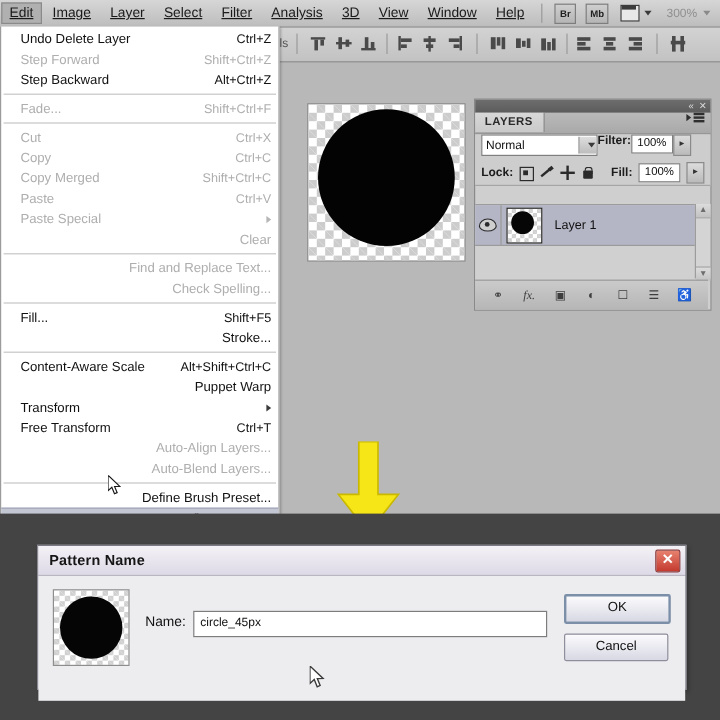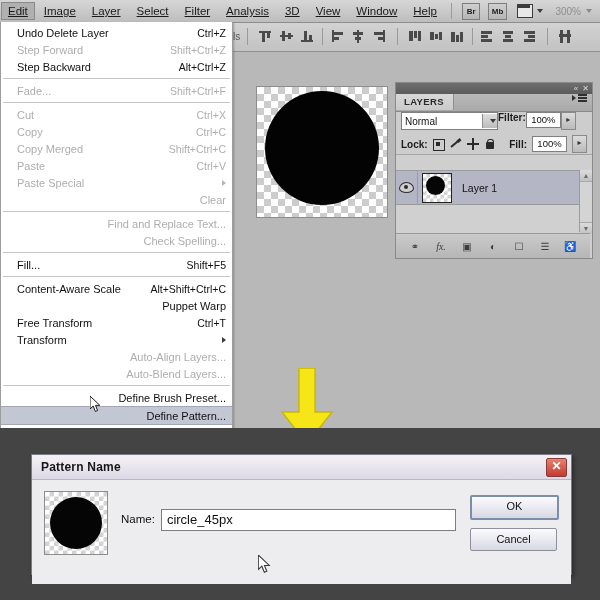--- a/index.html
+++ b/index.html
@@ -227,21 +227,21 @@
     background-image:
       linear-gradient(45deg,#d0d0d0 25%,transparent 25%,transparent 75%,#d0d0d0 75%),
       linear-gradient(45deg,#d0d0d0 25%,transparent 25%,transparent 75%,#d0d0d0 75%);
     background-size:9px 9px;background-position:0 0,4.5px 4.5px;
     position:relative;
   }
   .dlg-preview .c{position:absolute;left:5px;top:5px;width:52px;height:52px;border-radius:50%;background:#050505;}
   .dlg-namelabel{font-size:11.5px;color:#111;margin:22px 0 0 13px;}
   .dlg-input{
     margin:18px 0 0 6px;width:288px;height:20px;background:#fff;border:1px solid #7d7d7d;
-    font-size:13px;color:#111;line-height:20px;padding-left:5px;
+    font-size:10px;color:#111;line-height:20px;padding-left:5px;
   }
   .dlg-btns{margin-left:auto;margin-top:4px;display:flex;flex-direction:column;gap:8px;}
   .dlg-btn{
     width:85px;height:21px;background:linear-gradient(#fbfbfd,#d8d8e4);
     border:1px solid #8e8e9c;border-radius:2px;font-size:11px;color:#111;
     text-align:center;line-height:20px;
   }
   .dlg-btn.primary{border:2px solid #7b8fa8;line-height:18px;}
 </style>
 </head>
@@ -485,35 +485,38 @@
         <span>Find and Replace Text...</span>
       </div>
       <div class="dd-item disabled">
         <span>Check Spelling...</span>
       </div>
       <div class="dd-sep"></div>
       <div class="dd-item">
         <span>Fill...</span>
         <span class="sc">Shift+F5</span>
       </div>
+      <div class="dd-item">
+        <span>Stroke...</span>
+      </div>
       <div class="dd-sep"></div>
       <div class="dd-item">
         <span>Content-Aware Scale</span>
         <span class="sc">Alt+Shift+Ctrl+C</span>
       </div>
       <div class="dd-item">
         <span>Puppet Warp</span>
       </div>
       <div class="dd-item">
+        <span>Transform</span>
+        <span class="sub"></span>
+      </div>
+      <div class="dd-item">
         <span>Free Transform</span>
         <span class="sc">Ctrl+T</span>
-      </div>
-      <div class="dd-item">
-        <span>Transform</span>
-        <span class="sub"></span>
       </div>
       <div class="dd-item disabled">
         <span>Auto-Align Layers...</span>
       </div>
       <div class="dd-item disabled">
         <span>Auto-Blend Layers...</span>
       </div>
       <div class="dd-sep"></div>
       <div class="dd-item">
         <span>Define Brush Preset...</span>

